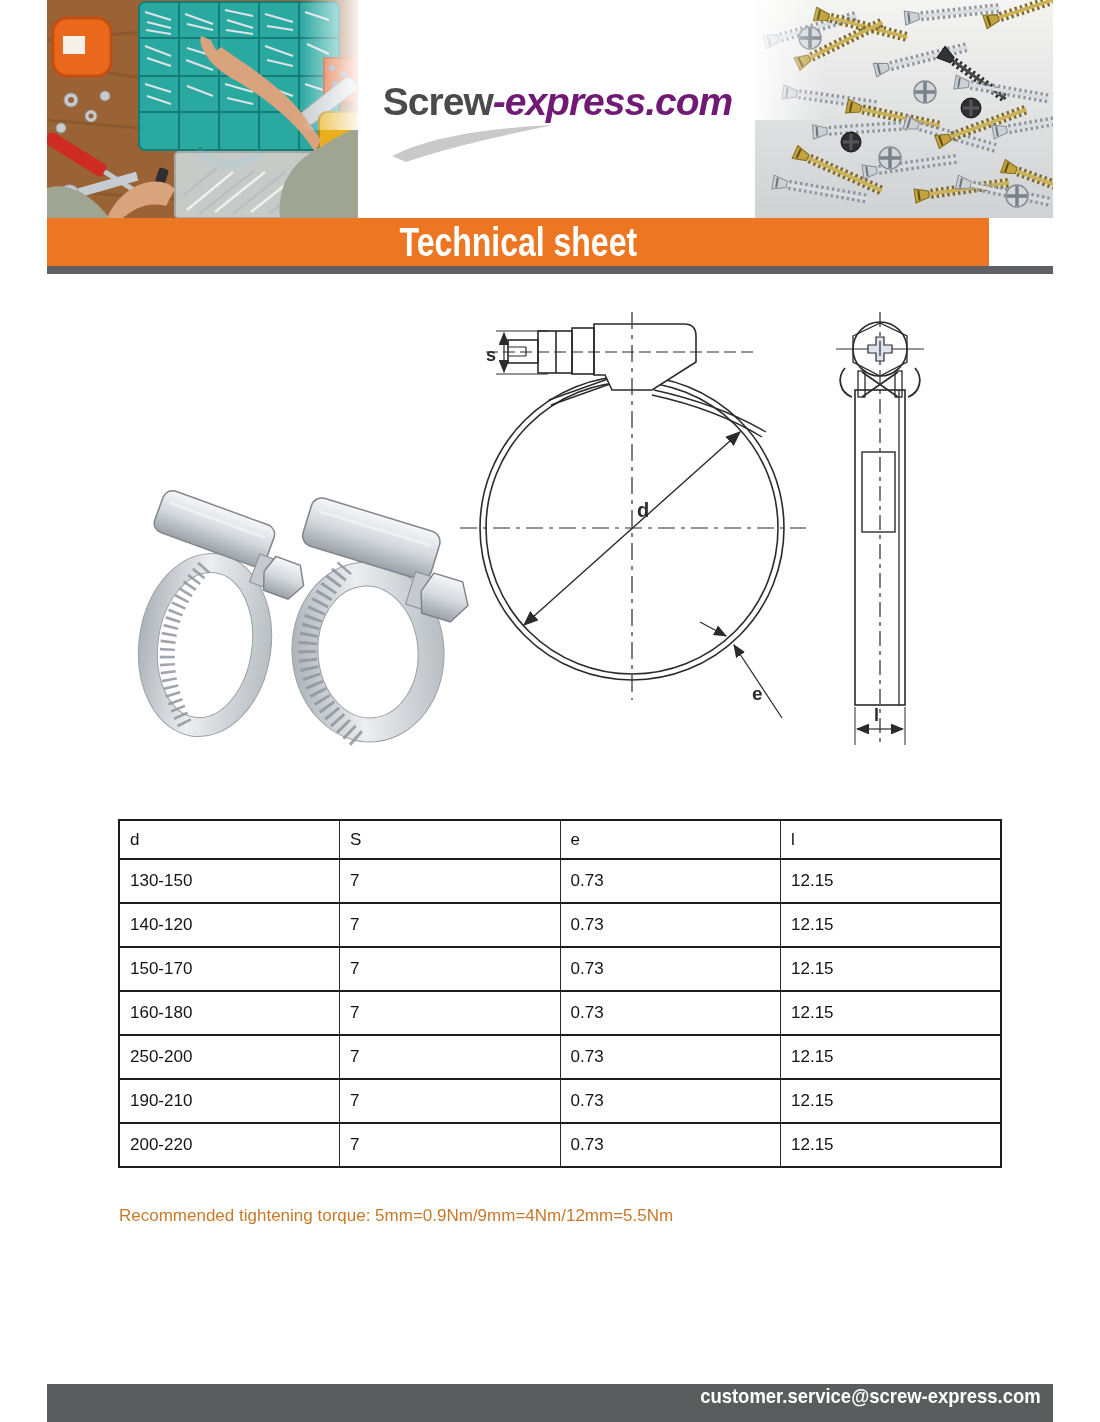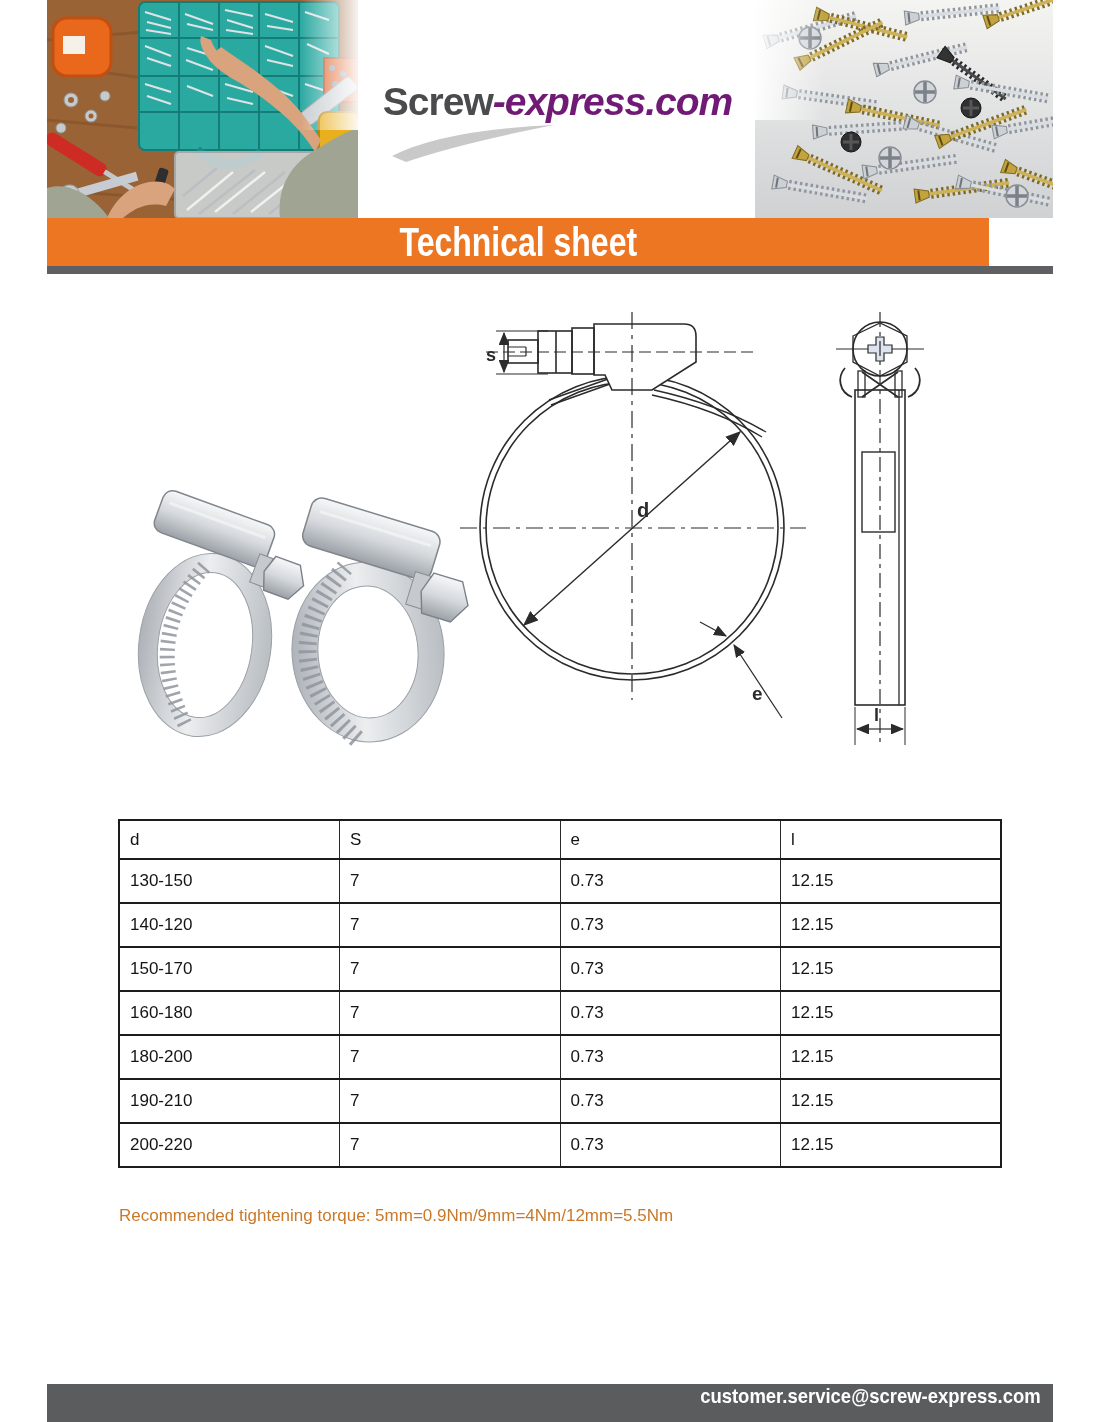--- a/index.html
+++ b/index.html
@@ -371,21 +371,21 @@
             <td>0.73</td>
             <td>12.15</td>
           </tr>
           <tr>
             <td>160-180</td>
             <td>7</td>
             <td>0.73</td>
             <td>12.15</td>
           </tr>
           <tr>
-            <td>180-200</td>
+            <td>250-200</td>
             <td>7</td>
             <td>0.73</td>
             <td>12.15</td>
           </tr>
           <tr>
             <td>190-210</td>
             <td>7</td>
             <td>0.73</td>
             <td>12.15</td>
           </tr>

